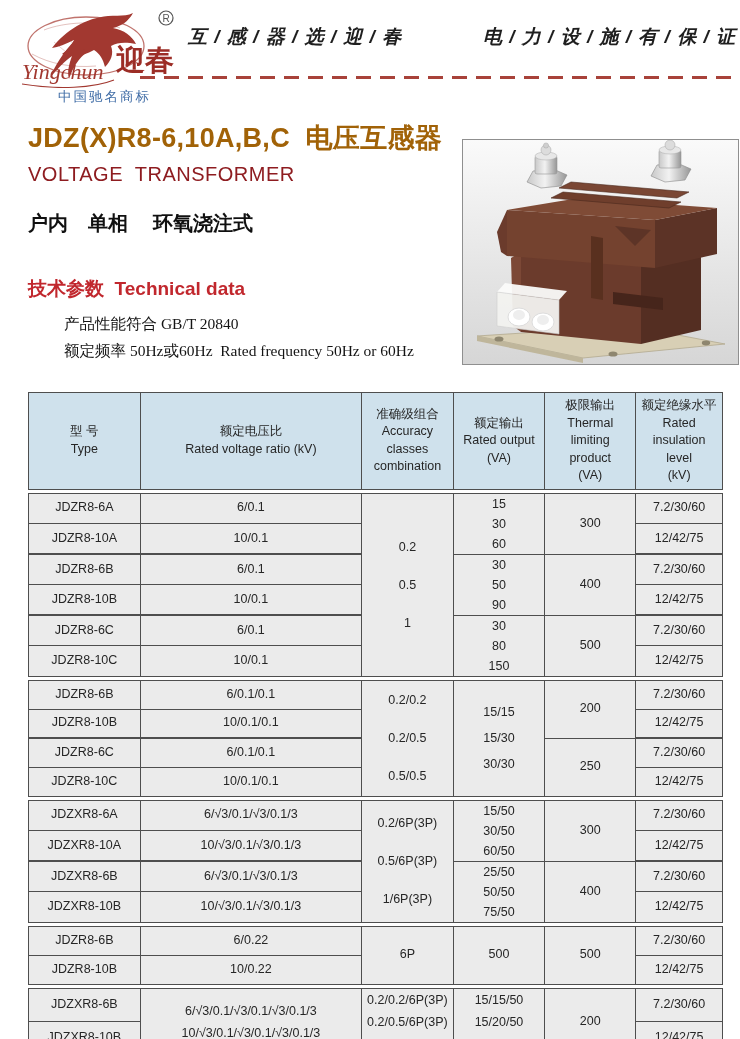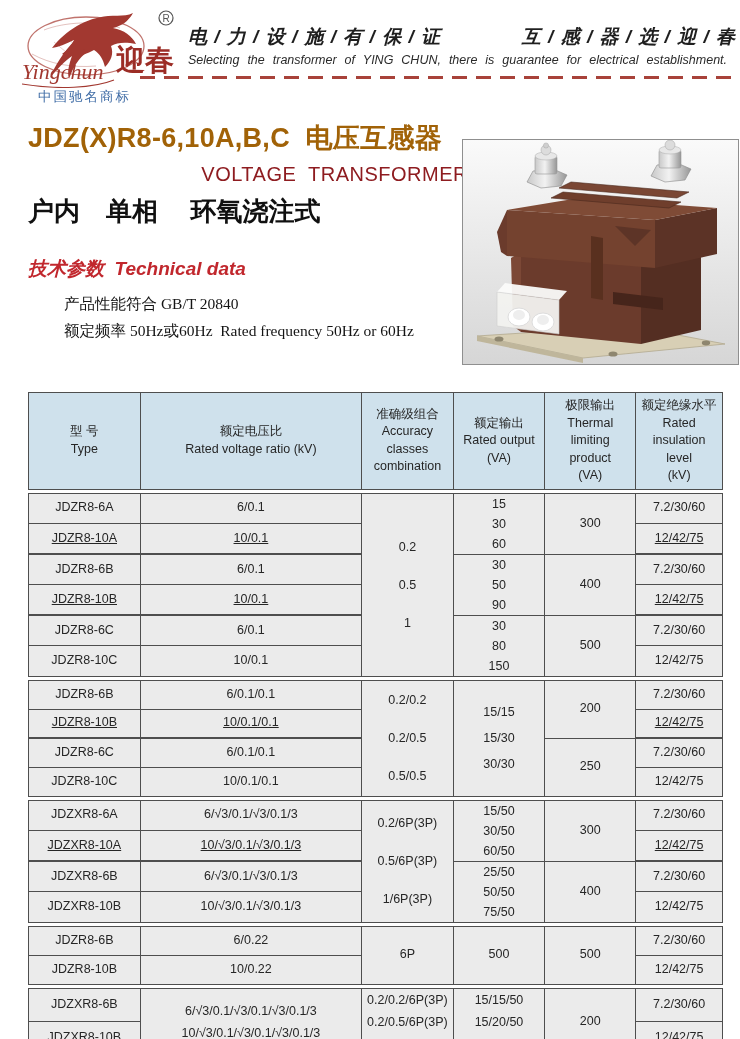--- a/index.html
+++ b/index.html
@@ -5,34 +5,34 @@
   * { box-sizing: border-box; }
   html,body { margin:0; padding:0; background:#ffffff; }
   .page {
     position:relative; width:740px; height:1039px; background:#ffffff;
     font-family:"Liberation Sans", sans-serif; overflow:hidden;
   }
 
   
   .logo-block { position:absolute; left:14px; top:4px; width:170px; height:104px; }
   .logo-svg { display:block; }
-  .brand-sub { position:absolute; left:24px; top:84px; font-size:13.5px; color:#3f6ca6; letter-spacing:2px; }
+  .brand-sub { position:absolute; left:44px; top:84px; font-size:13.5px; color:#3f6ca6; letter-spacing:2px; }
   .slogan { position:absolute; left:188px; top:24px; width:548px; color:#1f1f1f; }
   .slogan-zh { display:flex; justify-content:space-between; font-size:19px; font-weight:600; font-style:italic; letter-spacing:1px; white-space:pre; }
   .slogan-en { margin-top:3px; font-style:italic; font-size:12.5px; word-spacing:4.5px; color:#2a2a2a; white-space:pre; }
   .dash-line { position:absolute; left:140px; top:76px; width:596px; height:3px;
     background:repeating-linear-gradient(90deg,#a8423a 0 15px,transparent 15px 24px); }
 
   
   .title-block { position:absolute; left:28px; top:120px; width:440px; }
   .model-cn { font-size:27px; font-weight:bold; color:#a16207; white-space:pre; letter-spacing:0.3px; }
-  .model-en { font-size:20px; color:#8e1c20; margin-top:7px; white-space:pre; letter-spacing:0.5px;text-align:right; }
-  .type-cn { font-family:"Liberation Serif", serif; font-size:26px; font-weight:bold; color:#101010; margin-top:8px; white-space:pre; }
+  .model-en { font-size:20px; color:#8e1c20; margin-top:7px; white-space:pre; letter-spacing:0.5px; }
+  .type-cn { font-family:"Liberation Serif", serif; font-size:20px; font-weight:bold; color:#101010; margin-top:24px; white-space:pre; }
   .type-en { font-size:15px; color:#101010; margin-top:9px; white-space:pre; }
-  .tech-heading { font-size:19px; font-weight:bold; color:#c1272d; margin-top:27px; white-space:pre;font-style:italic; }
+  .tech-heading { font-size:19px; font-weight:bold; color:#c1272d; margin-top:39px; white-space:pre; }
   .tech-lines { font-family:"Liberation Serif", serif; font-size:15.5px; color:#141414; margin:12px 0 0 36px; }
   .tech-line { margin-bottom:6px; white-space:pre; }
 
   
   .photo-frame { position:absolute; left:462px; top:139px; width:277px; height:226px;
     border:1px solid #8f8f8f; background:linear-gradient(#fbfbfb,#d8d8d8); }
 
   
   .table-wrap { position:absolute; left:28px; top:392px; width:695px; }
   table.t { width:100%; border-collapse:collapse; table-layout:fixed; }
@@ -41,21 +41,21 @@
     text-align:center; vertical-align:middle; padding:0 2px; white-space:pre-line;
   }
   .t-head th { background:#cfe1ec; height:84px; font-weight:normal; line-height:1.4; padding:4px 2px; }
   .grp { margin-top:3px; }
   .grp td { height:29px; line-height:1.25; }
   .g5 td { height:33px; }
   .lh38 { line-height:38px !important; }
   .lh26 { line-height:26px !important; }
   .lh20 { line-height:20px !important;margin-top:40px; }
   .lh22 { line-height:22px !important; }
-  tr.pair-end td { border-bottom-width:2px;text-decoration:underline; }
+  tr.pair-end td { border-bottom-width:2px; }
 </style>
 </head>
 <body>
 
 <div class="page">
 
   <div class="logo-block">
     <svg class="logo-svg" width="170" height="84" viewBox="0 0 170 84">
       <ellipse cx="72" cy="42" rx="58" ry="29" fill="none" stroke="#b05048" stroke-width="1.3" opacity="0.8"></ellipse>
       <path d="M18,50 C36,60 58,64 82,62" fill="none" stroke="#b05048" stroke-width="0.8" opacity="0.45"></path>
@@ -67,24 +67,23 @@
       <text x="8" y="75" font-family="Liberation Serif, serif" font-style="italic" font-size="22" fill="#a23830">Yingchun</text>
       <text x="102" y="66" font-family="Liberation Sans, sans-serif" font-weight="bold" font-size="29" fill="#9c2d26">迎春</text>
       <circle cx="152" cy="14" r="7" fill="none" stroke="#555555" stroke-width="1.2"></circle>
       <text x="152" y="18" font-size="10" fill="#555555" text-anchor="middle" font-family="Liberation Sans, sans-serif">R</text>
     </svg>
     <div class="brand-sub">中国驰名商标</div>
   </div>
 
   <div class="slogan">
     <div class="slogan-zh">
+      <span>互 / 感 / 器 / 选 / 迎 / 春</span>
       <span>电 / 力 / 设 / 施 / 有 / 保 / 证</span>
-      <span>互 / 感 / 器 / 选 / 迎 / 春</span>
     </div>
-    <div class="slogan-en">Selecting the transformer of YING CHUN, there is guarantee for electrical establishment.</div>
   </div>
   <div class="dash-line"></div>
 
   <div class="title-block">
     <div class="model-cn">JDZ(X)R8-6,10A,B,C  电压互感器</div>
     <div class="model-en">VOLTAGE  TRANSFORMER</div>
     <div class="type-cn">户内　单相　 环氧浇注式</div>
     <div class="tech-heading">技术参数  Technical data</div>
     <div class="tech-lines">
       <div class="tech-line">产品性能符合 GB/T 20840</div>

